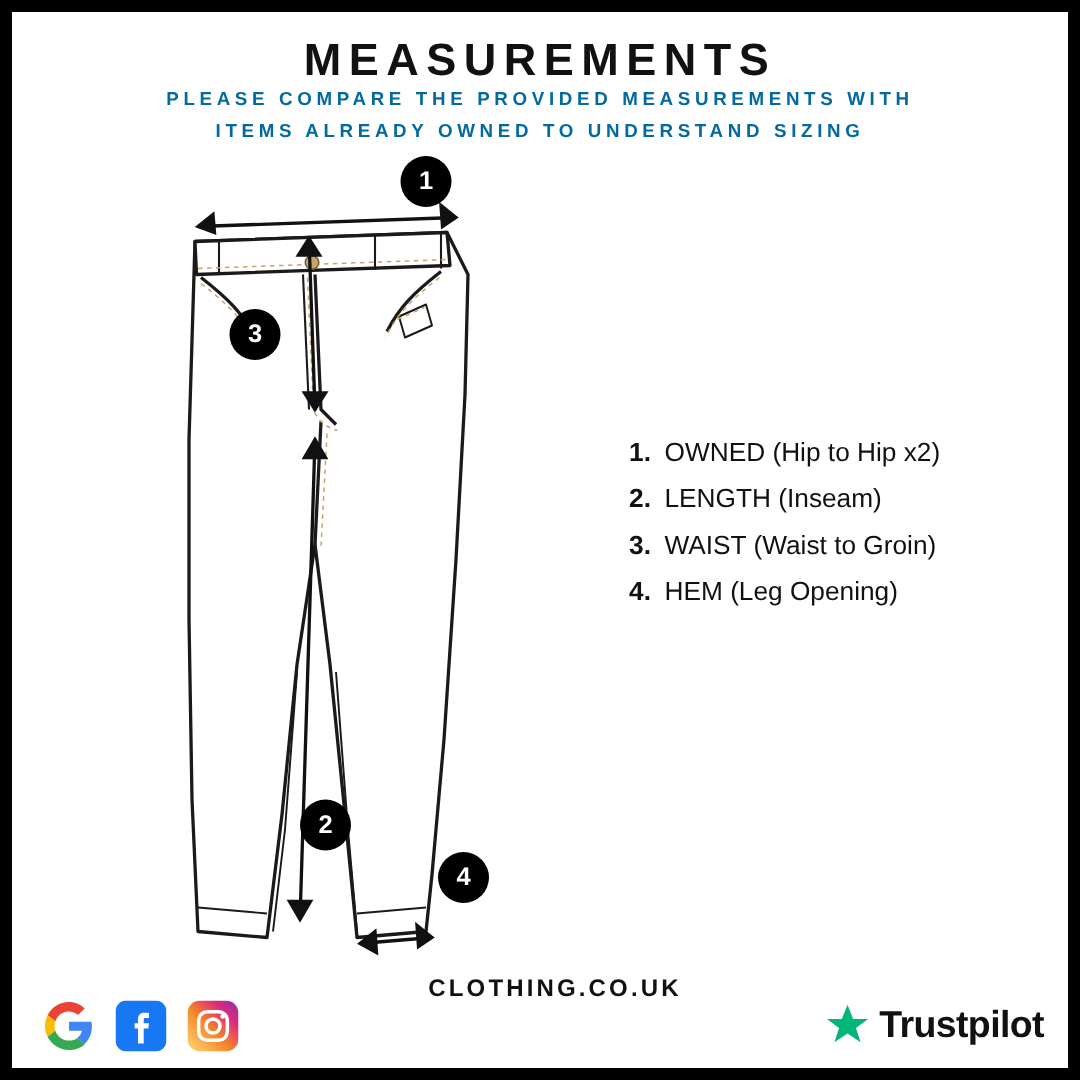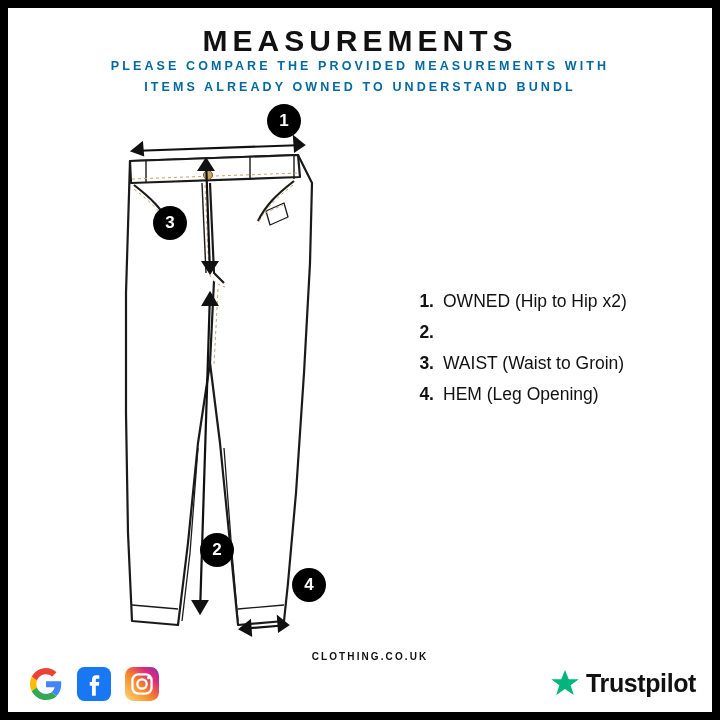--- a/index.html
+++ b/index.html
@@ -111,21 +111,21 @@
     text-align: center;
   }
   .brand-name {
     font-size: 32px;
     font-weight: bold;
     letter-spacing: 8px;
     color: #111111;
     line-height: 34px;
   }
   .brand-sub {
-    font-size: 10px;
+    font-size: 16px;
     font-weight: bold;
     letter-spacing: 2.1px;
     color: #111111;
     margin-top: 3px;
   }
 
   .socials {
     position: absolute;
     left: 20px;
     top: 658px;
@@ -158,21 +158,21 @@
 </style>
 </head>
 <body>
 
 <div id="page">
   <div class="canvas">
 
     <div class="title">MEASUREMENTS</div>
     <div class="subtitle">
       <span>PLEASE COMPARE THE PROVIDED MEASUREMENTS WITH</span><br>
-      <span>ITEMS ALREADY OWNED TO UNDERSTAND BUNDL</span>
+      <span>ITEMS ALREADY OWNED TO UNDERSTAND SIZING</span>
     </div>
 
     <div class="diagram">
       <svg width="290" height="530" viewBox="0 0 290 530">
         <g fill="#ffffff" stroke="#1a1a1a" stroke-width="2.2" stroke-linejoin="round">
 
           <path d="M32 48 L200 42 L214 70 L212 150 L206 260 L198 380 L190 470 L186 508 L140 512 L132 430 L122 330 L112 250 L100 330 L90 430 L80 512 L34 508 L30 420 L28 300 L28 180 Z"></path>
 
           <path d="M32 48 L200 42 L202 64 L33 70 Z" fill="#ffffff"></path>
 
@@ -241,20 +241,21 @@
       </div>
     </div>
 
     <div class="legend">
       <div class="legend-row">
         <span class="legend-num">1.</span>
         <span class="legend-label">OWNED (Hip to Hip x2)</span>
       </div>
       <div class="legend-row">
         <span class="legend-num">2.</span>
+        <span class="legend-label">LENGTH (Inseam)</span>
       </div>
       <div class="legend-row">
         <span class="legend-num">3.</span>
         <span class="legend-label">WAIST (Waist to Groin)</span>
       </div>
       <div class="legend-row">
         <span class="legend-num">4.</span>
         <span class="legend-label">HEM (Leg Opening)</span>
       </div>
     </div>

